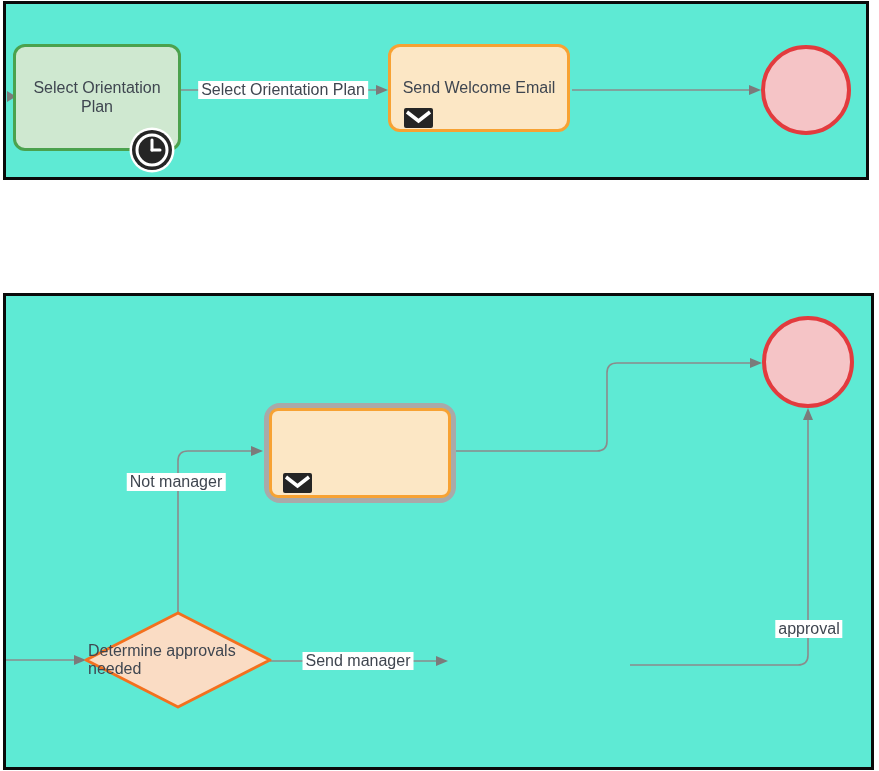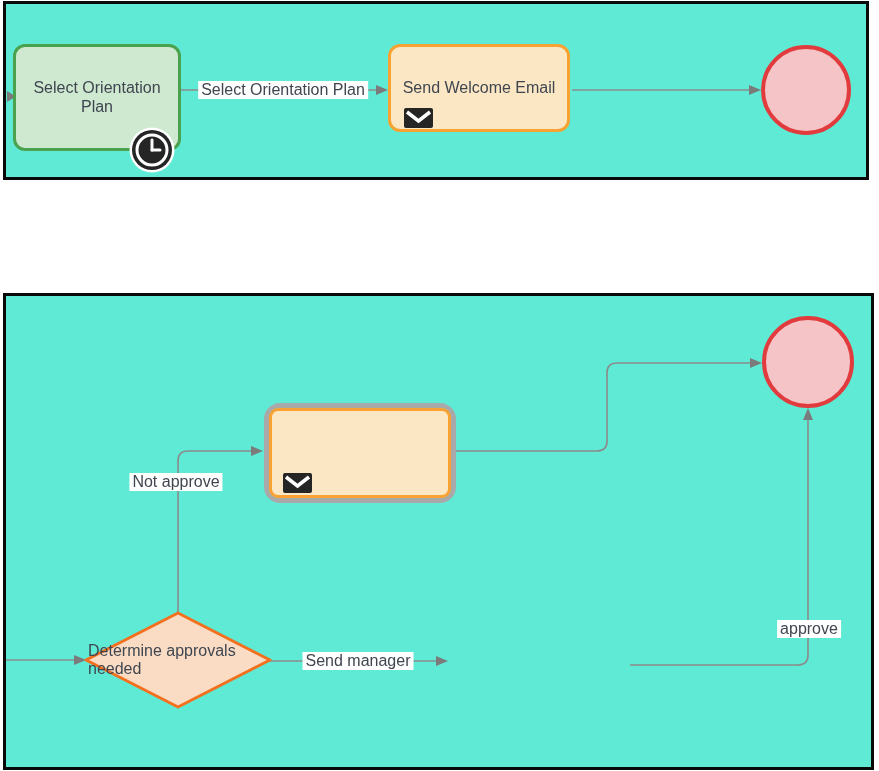--- a/index.html
+++ b/index.html
@@ -85,21 +85,21 @@
 
   <div class="halo" style="left:258px;top:107px;width:192px;height:100px">
     <div class="task orange" style="border-width:3px">
       <svg class="env" style="left:11px;top:62px" width="29" height="20" viewBox="0 0 29 20">
         <rect width="29" height="20" rx="2" style="fill:var(--icon-dark)"></rect>
         <path d="M3,4 L14.5,13 L26,4" stroke="#ffffff" stroke-width="3.5" fill="none"></path>
       </svg>
     </div>
   </div>
 
-  <div class="flowlabel" style="left:170px;top:186px">Not approve</div>
+  <div class="flowlabel" style="left:170px;top:186px">Not manager</div>
 
   <div class="gwlabel" style="left:82px;top:317px;width:180px;height:94px">Determine approvals needed</div>
 
   <div class="flowlabel" style="left:352px;top:365px">Send manager</div>
 
 
-  <div class="flowlabel" style="left:803px;top:333px">approve</div>
+  <div class="flowlabel" style="left:803px;top:333px">approval</div>
 </div>
 
 </body></html>

